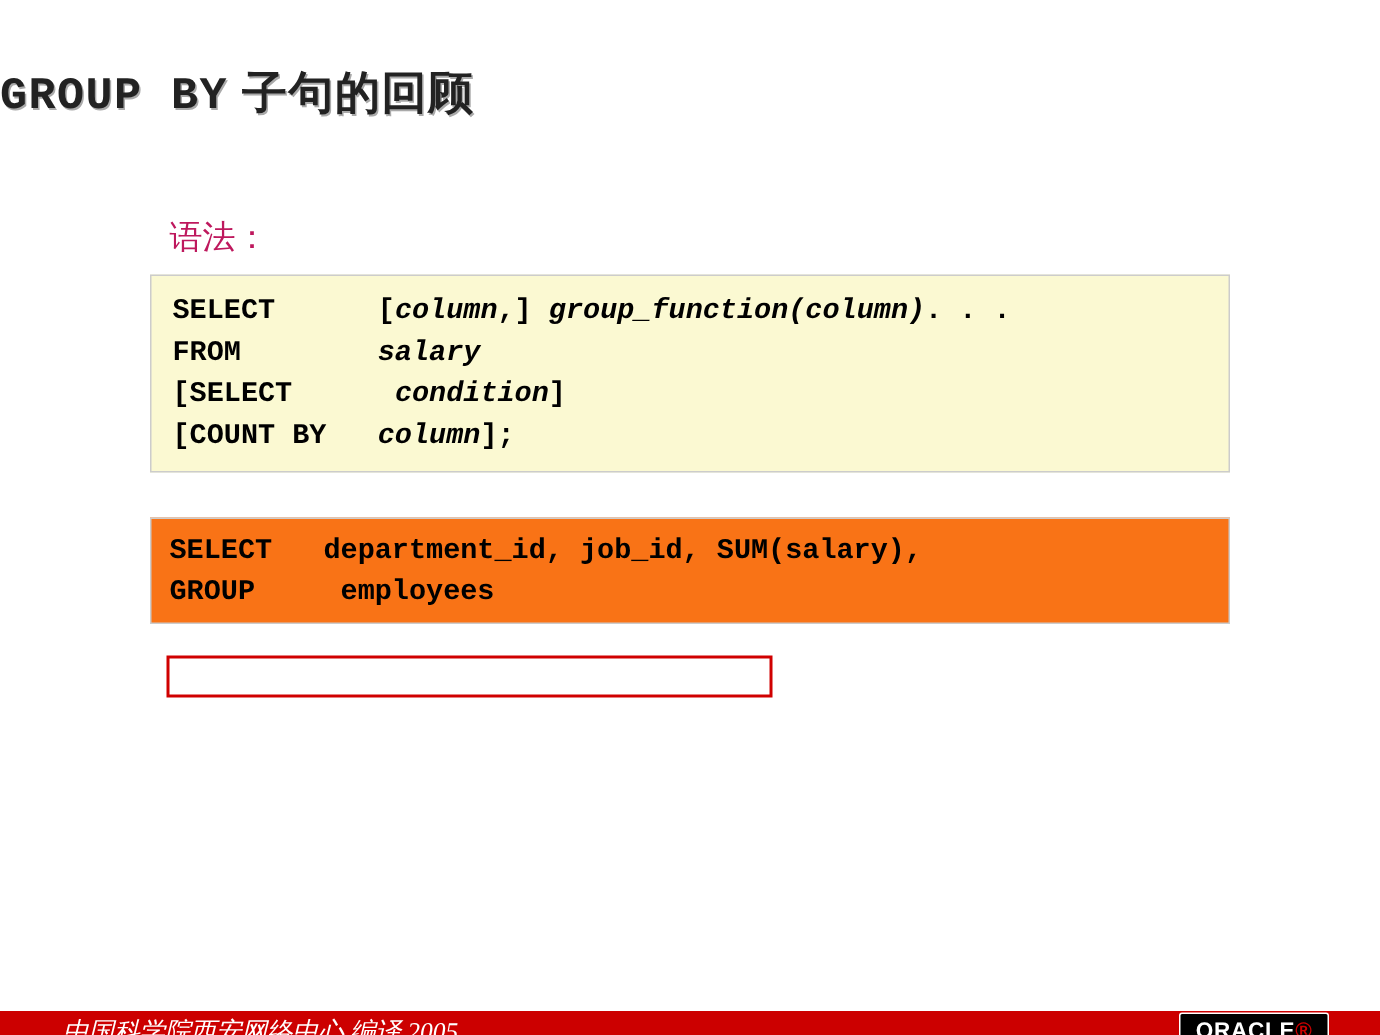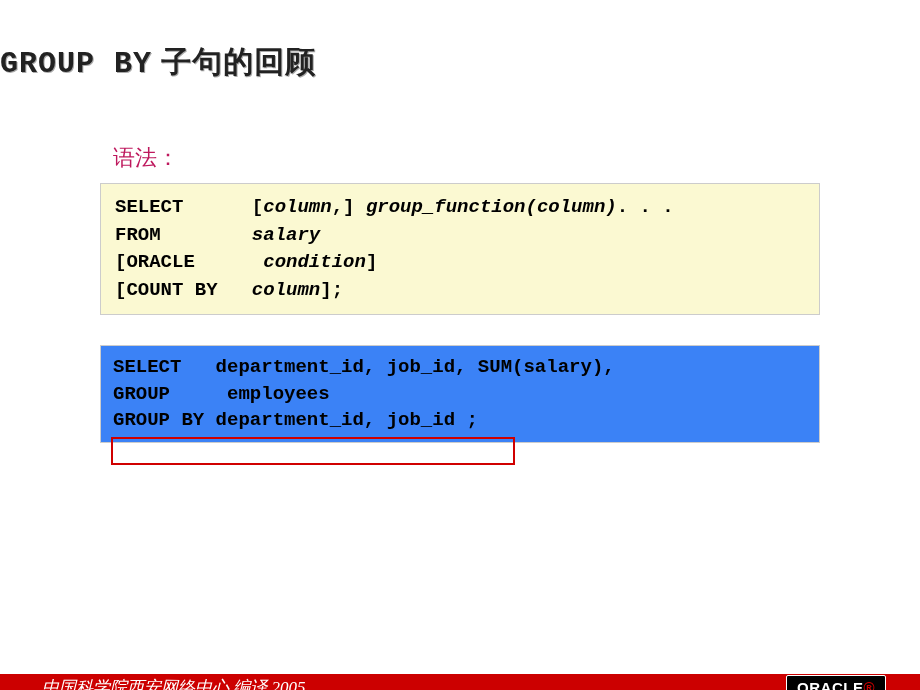--- a/index.html
+++ b/index.html
@@ -5,21 +5,21 @@
     * { margin: 0; padding: 0; box-sizing: border-box; }
     body { width: 920px; height: 690px; background: #fff; font-family: Arial, "Microsoft YaHei", SimSun, sans-serif; position: relative; overflow: hidden; }
     .slide { width: 100%; height: 100%; position: relative; }
     .title { text-align: left; font-size: 30px; font-weight: bold; color: #222; margin-top: 42px; font-family: "Courier New", monospace; letter-spacing: 1px; text-shadow: 1px 1px 0 #aaa; }
     .title .cn { font-family: "Microsoft YaHei", SimHei, sans-serif; }
     .content { margin: 0 auto; width: 720px; margin-top: 60px; }
     .section-label { font-size: 22px; font-family: "Microsoft YaHei", SimSun, sans-serif; color: #be185d; margin-bottom: 10px; margin-left: 13px; }
     .codebox { background: #fbf9d2; border: 1px solid #ccc; padding: 10px 14px; font-family: "Courier New", monospace; font-size: 19px; font-weight: bold; line-height: 1.45; color: #000; margin-bottom: 30px; }
     .kw { font-style: normal; }
     .it { font-style: italic; }
-    .codebox2 { background: #3b82f6; border: 1px solid #ccc; padding: 8px 12px; font-family: "Courier New", monospace; font-size: 19px; font-weight: bold; line-height: 1.4; color: #000; position: relative; }
+    .codebox2 { background: #f97316; border: 1px solid #ccc; padding: 8px 12px; font-family: "Courier New", monospace; font-size: 19px; font-weight: bold; line-height: 1.4; color: #000; position: relative; }
     .codebox2 .line { white-space: pre; }
     .highlight-box { position: absolute; border: 2px solid #d00000; left: 10px; top: 91px; width: 404px; height: 28px; pointer-events: none; }
     .footer-bar { position: absolute; bottom: 28px; left: 0; width: 100%; height: 30px; }
     .red-strip { background: #c00; height: 26px; width: 100%; display: flex; align-items: center; }
     .translator-text { color: #fff; font-family: "STKaiti", KaiTi, cursive; font-style: italic; font-size: 17px; margin-left: 42px; flex: 1; }
     .oracle-logo { background: #000; color: #fff; font-family: Arial; font-weight: bold; font-size: 15px; padding: 3px 10px 3px 10px; margin-right: 34px; letter-spacing: 0.5px; border: 1px solid #fff; border-radius: 2px; }
     .oracle-logo .red-dot { color: #c00; }
     pre { margin: 0; font-family: inherit; white-space: pre; }
   </style>
 </head>
@@ -31,29 +31,28 @@
     <span>GROUP BY</span><span class="cn"> 子句的回顾</span>
   </div>
 
   <div class="content">
 
     <div class="section-label">语法：</div>
 
     <div class="codebox">
 <pre><span class="kw">SELECT</span>      <span>[</span><span class="it">column</span><span>,]</span><span class="it"> group_function(column)</span><span>. . .</span></pre>
 <pre><span class="kw">FROM</span>        <span class="it">salary</span></pre>
-<pre><span class="kw">[ORACLE</span>      <span class="it">condition</span><span>]</span></pre>
+<pre><span class="kw">[SELECT</span>      <span class="it">condition</span><span>]</span></pre>
 <pre><span class="kw">[COUNT BY</span>   <span class="it">column</span><span>];</span></pre>
     </div>
 
 
     <div class="codebox2">
       <div class="line">SELECT   department_id, job_id, SUM(salary),</div>
       <div class="line">GROUP     employees</div>
-      <div class="line">GROUP BY department_id, job_id ;</div>
       <div class="highlight-box"></div>
     </div>
 
   </div>
 
   <div class="footer-bar">
     <div class="red-strip">
       <div class="translator-text">中国科学院西安网络中心 编译 2005</div>
       <div class="oracle-logo"><span>ORACLE</span><span class="red-dot">®</span></div>
     </div>

